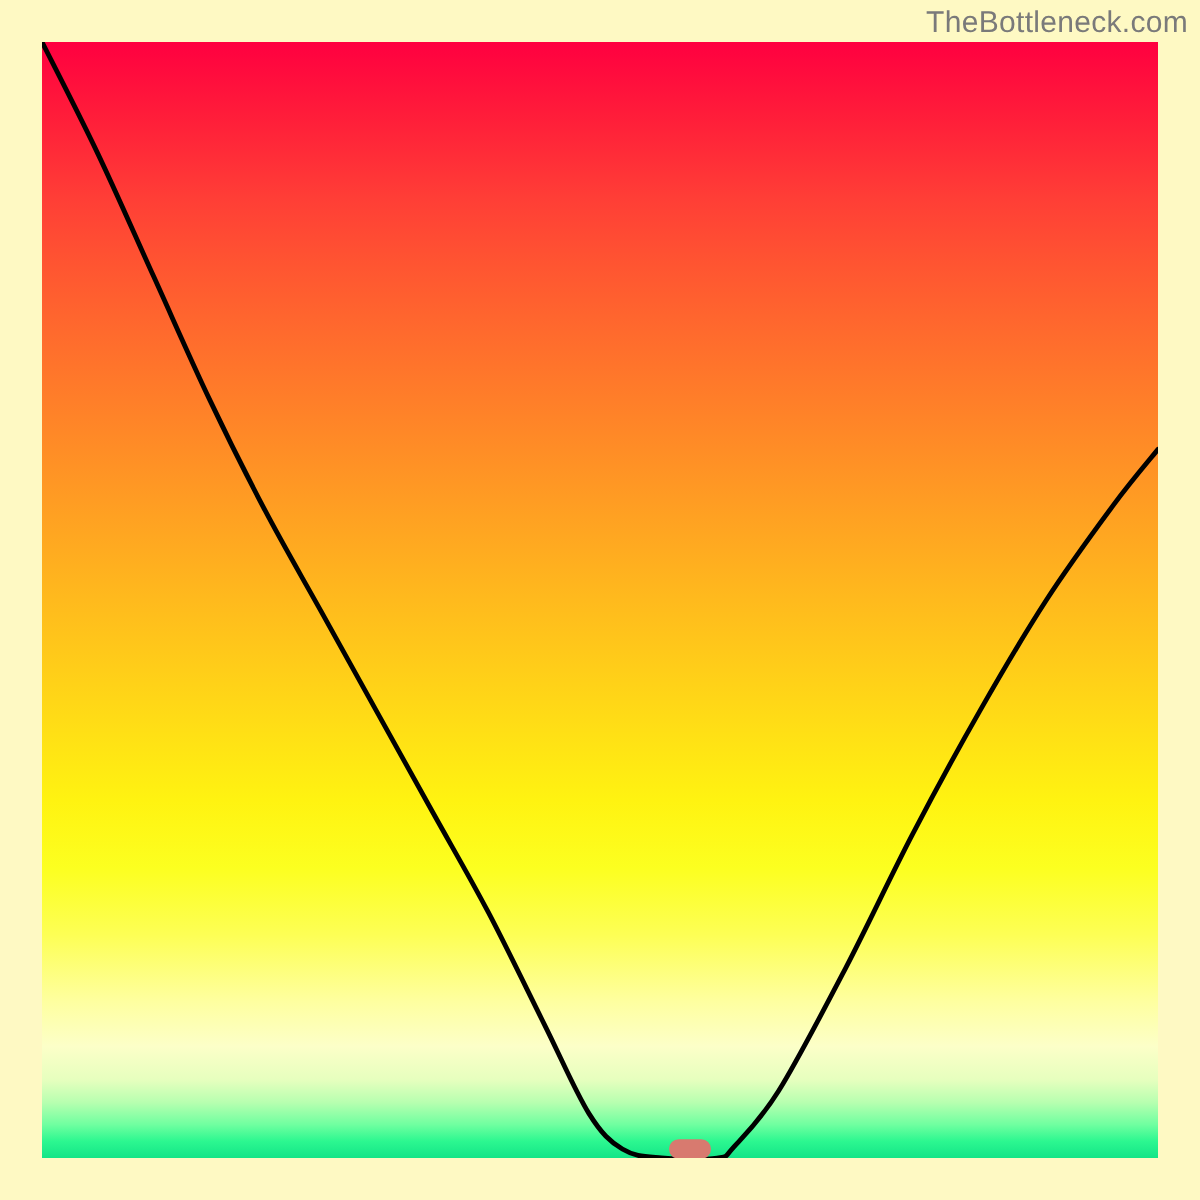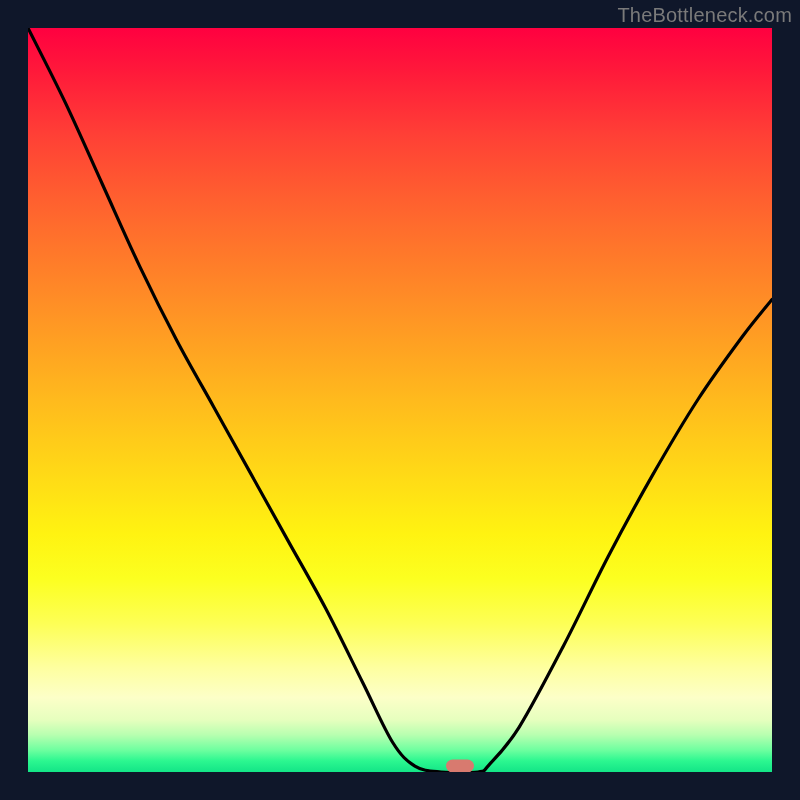--- a/index.html
+++ b/index.html
@@ -10,21 +10,21 @@
     background: #000;
     overflow: hidden;
     font-family: Arial, Helvetica, sans-serif;
   }
   .frame {
     position: absolute;
     left: 0;
     top: 0;
     width: 800px;
     height: 800px;
-    background: #0f172a;
+    background: #fef9c3;
     text-align: right;
   }
   .plot-area {
     position: absolute;
     left: 28px;
     top: 28px;
     width: 744px;
     height: 744px;
     overflow: hidden;
   }

